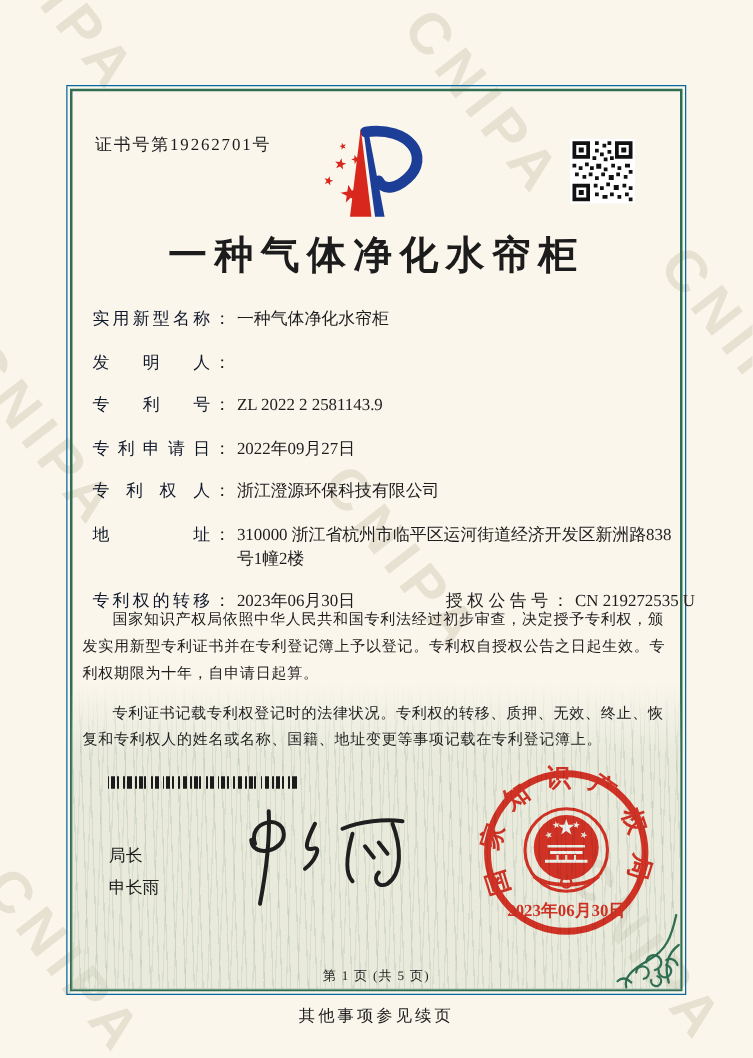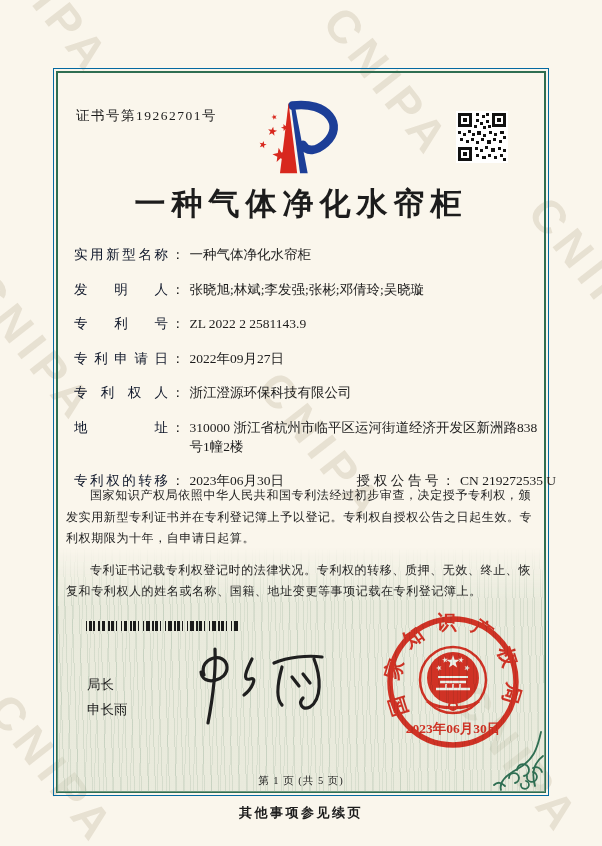--- a/index.html
+++ b/index.html
@@ -74,21 +74,21 @@
     font-family:"Liberation Sans","DejaVu Sans",sans-serif;
     font-size:13.5px;line-height:25px;}
   .sig-script{position:absolute;left:128px;top:576px;z-index:3;}
   
   .seal{position:absolute;left:324px;top:538px;z-index:4;mix-blend-mode:multiply;opacity:.95;}
   
   .ornament{position:absolute;right:3px;bottom:3px;z-index:3;}
   .page-num{position:absolute;left:0;right:0;bottom:7px;text-align:center;
     font-size:10.5px;letter-spacing:1px;z-index:3;}
   .foot-note{position:absolute;left:0;right:0;top:804px;text-align:center;
-    font-size:13px;letter-spacing:2.5px;z-index:3;font-weight:bold;}
+    font-size:13px;letter-spacing:2.5px;z-index:3;}
 </style>
 </head>
 <body>
 
 <div class="wm" style="left:-40px;top:-28px">CNIPA</div>
 <div class="wm" style="left:300px;top:55px">CNIPA</div>
 <div class="wm" style="left:-55px;top:320px">CNIPA</div>
 <div class="wm" style="left:505px;top:245px">CNIPA</div>
 <div class="wm" style="left:235px;top:420px">CNIPA</div>
 <div class="wm" style="left:-35px;top:742px">CNIPA</div>
@@ -174,21 +174,20 @@
 
   <div class="fields">
     <div class="f-row">
       <span class="f-label">实用新型名称</span>
       <span class="f-colon">：</span>
       <span class="f-value">一种气体净化水帘柜</span>
     </div>
     <div class="f-row">
       <span class="f-label">发明人</span>
       <span class="f-colon">：</span>
-      <span class="f-value">张晓旭;林斌;李发强;张彬;邓倩玲;吴晓璇</span>
     </div>
     <div class="f-row">
       <span class="f-label">专利号</span>
       <span class="f-colon">：</span>
       <span class="f-value">ZL 2022 2 2581143.9</span>
     </div>
     <div class="f-row">
       <span class="f-label">专利申请日</span>
       <span class="f-colon">：</span>
       <span class="f-value">2022年09月27日</span>

